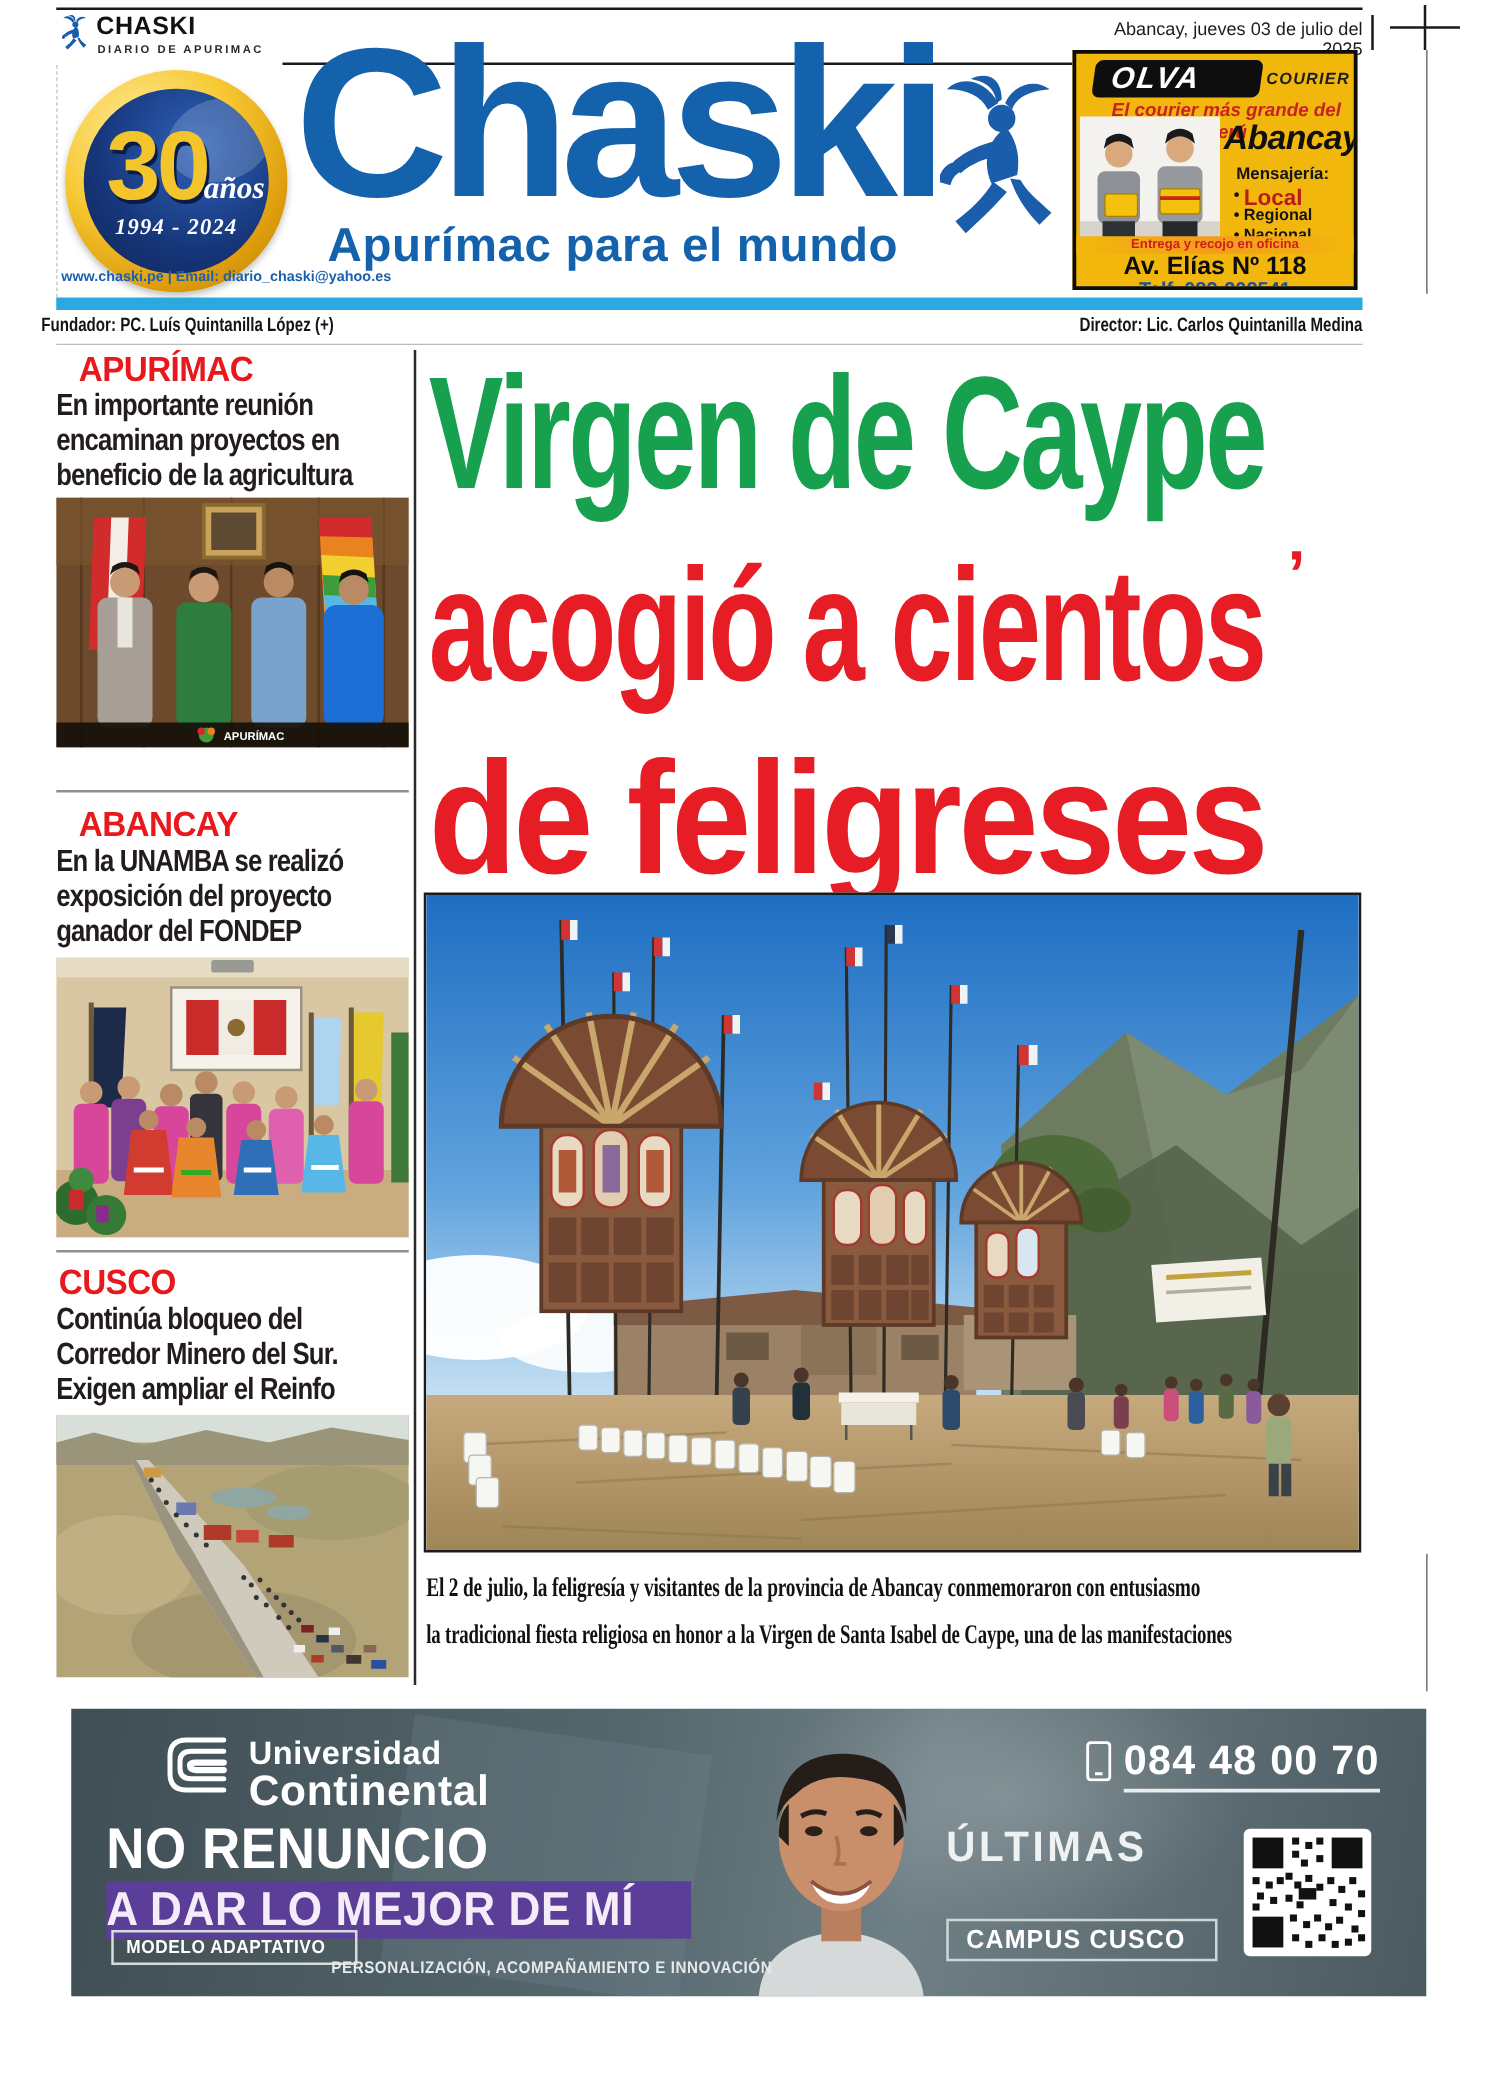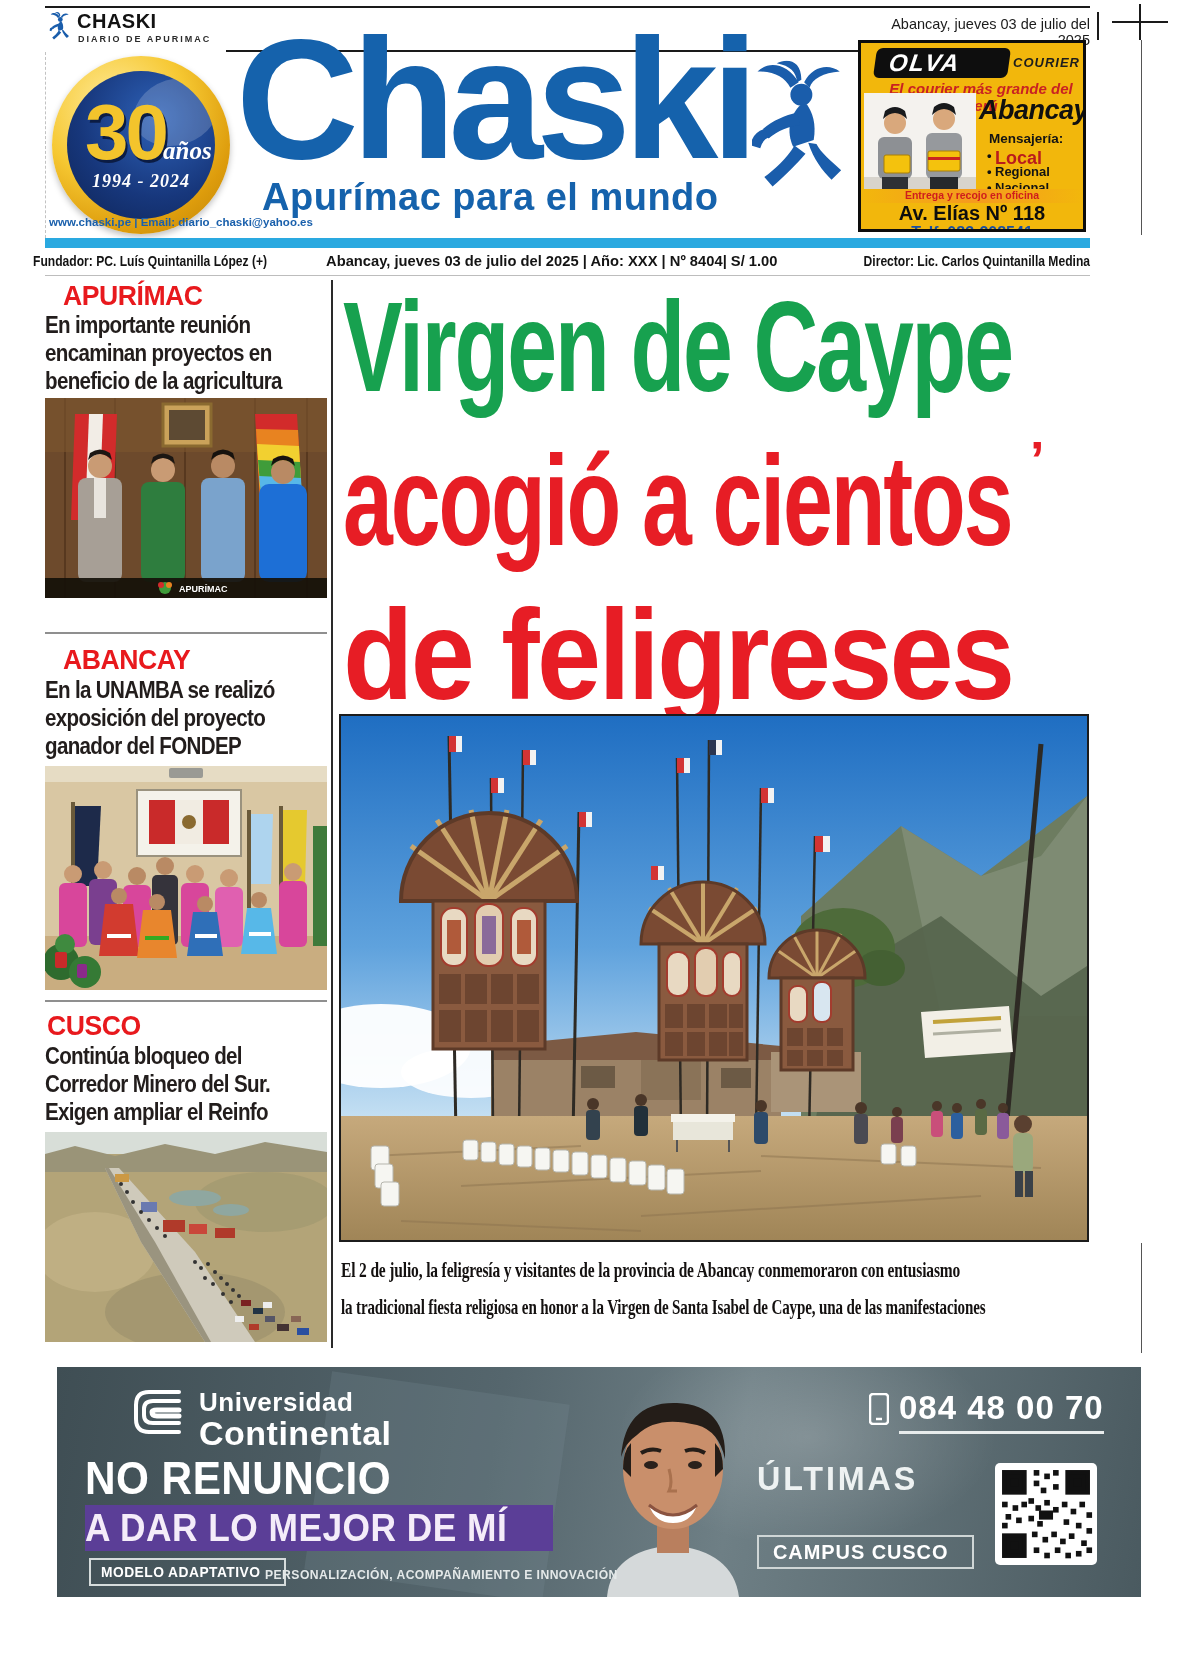--- a/index.html
+++ b/index.html
@@ -113,23 +113,20 @@
     <div class="abs" style="left:0;top:159px;width:222px;text-align:center;font-size:20px;font-weight:800;color:#0d0d0d">Av. Elías Nº 118</div>
     <div class="abs" style="left:0;top:170px;width:222px;text-align:center;font-size:16px;font-weight:800;color:#1b4fa0;padding-top:11px">Telf. 083-208541</div>
   </div>
 
   <div class="abs" style="left:45px;top:238px;width:1045px;height:10px;background:#2aa9e0"></div>
   <div class="abs" style="left:33px;top:252px">
     <span class="cond folio-t" style="transform:scaleX(.78)">
       <span>Fundador:</span>
       <span style="font-weight:800">PC. Luís Quintanilla López (+)</span>
     </span>
-  </div>
-  <div class="abs" style="left:326px;top:252px">
-    <span class="cond folio-t" style="transform:scaleX(.95);font-weight:800">Abancay, jueves 03 de julio del 2025 | Año: XXX | Nº 8404| S/ 1.00</span>
   </div>
   <div class="abs" style="left:1090px;top:252px;transform:translateX(-100%)">
     <span class="cond folio-t" style="transform:scaleX(.78);transform-origin:100% 0">
       <span>Director:</span>
       <span style="font-weight:800">Lic. Carlos Quintanilla Medina</span>
     </span>
   </div>
   <div class="abs" style="left:45px;top:275px;width:1045px;height:1px;background:#bdbdbd"></div>
 
   <div class="abs" style="left:45px;top:278px;width:282px">
@@ -617,21 +614,21 @@
       <div class="abs" style="left:70px;top:2px;font-size:26px;font-weight:600;color:#fff;letter-spacing:.5px">Universidad</div>
       <div class="abs" style="left:70px;top:29px;font-size:34px;font-weight:600;color:#fff;letter-spacing:.5px">Continental</div>
     </div>
 
     <div class="abs" style="left:28px;top:84px">
       <span class="cond" style="font-size:46px;font-weight:800;color:#fff;letter-spacing:.5px;transform:scaleX(.92)">NO RENUNCIO</span>
     </div>
     <div class="abs" style="left:28px;top:138px;height:46px;background:#5b3e97;padding:2px 14px 0 0">
       <span class="cond" style="font-size:38px;font-weight:700;color:#f4ecf9;letter-spacing:.5px;transform:scaleX(.93)">A DAR LO MEJOR DE MÍ</span>
     </div>
-    <div class="abs" style="left:32px;top:191px;border:2px solid #d6dcdc;padding:3px 10px">
+    <div class="abs" style="left:32px;top:177px;border:2px solid #d6dcdc;padding:3px 10px">
       <span class="cond" style="font-size:15px;font-weight:800;color:#fff;letter-spacing:.5px;transform:scaleX(.92)">MODELO ADAPTATIVO</span>
     </div>
     <div class="abs" style="left:208px;top:198px">
       <span class="cond" style="font-size:13.5px;font-weight:700;color:#e4e9e9;letter-spacing:.5px;transform:scaleX(.9)">PERSONALIZACIÓN, ACOMPAÑAMIENTO E INNOVACIÓN</span>
     </div>
 
     <svg class="abs" style="left:812px;top:26px" width="20" height="32" viewBox="0 0 20 32">
       <rect x="1" y="1" width="18" height="30" rx="3" fill="none" stroke="#fff" stroke-width="2.5"></rect>
       <line x1="7" y1="26" x2="13" y2="26" stroke="#fff" stroke-width="2.5"></line>
     </svg>

